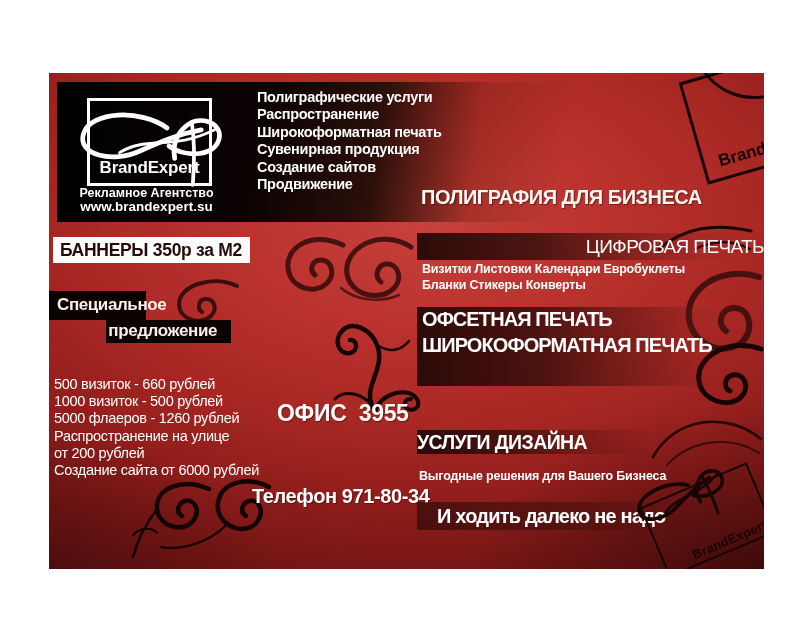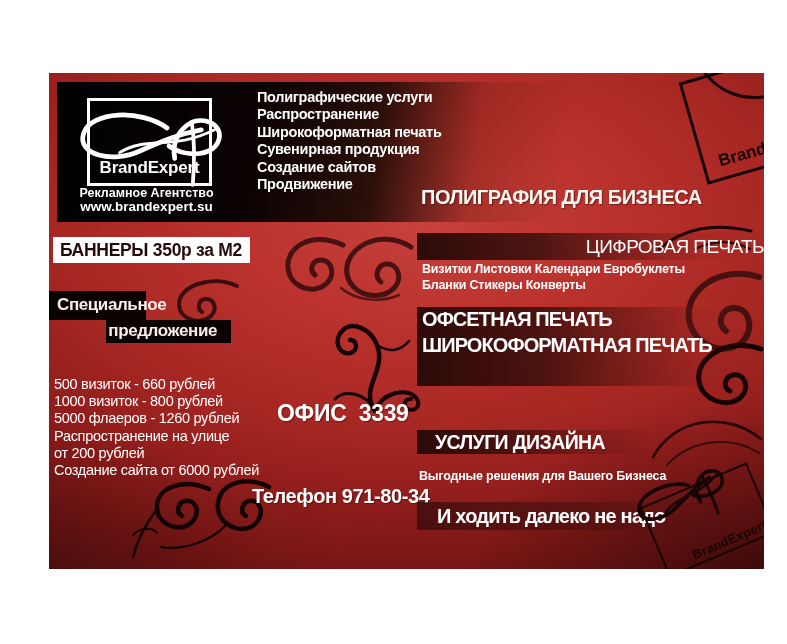--- a/index.html
+++ b/index.html
@@ -45,21 +45,21 @@
 
   
   .band{background:linear-gradient(to right,rgba(36,8,6,.95) 0%,rgba(48,12,9,.80) 35%,rgba(72,16,12,.45) 62%,rgba(120,30,20,.12) 82%,rgba(120,30,20,0) 96%);}
   .band-digital{left:368px;top:160px;width:347px;height:27px;}
   .band-digital span{display:block;padding-left:15px;line-height:27px;font-size:19px;font-weight:normal;color:#ffffff;letter-spacing:-0.6px;text-align:right;}
   .digital-sub{left:373px;font-size:12.5px;font-weight:bold;color:#ffffff;letter-spacing:-0.2px;text-align:center;}
   .band-offset{left:368px;top:234px;width:347px;height:79px;padding-top:0;}
   .band-offset div{padding-left:5px;line-height:25.6px;font-size:20px;font-weight:bold;color:#ffffff;letter-spacing:-0.9px;}
   .band-design{left:368px;top:357px;width:245px;height:24px;
     background:linear-gradient(to right,rgba(36,8,6,.95) 0%,rgba(48,12,9,.75) 40%,rgba(72,16,12,.35) 70%,rgba(120,30,20,0) 95%);}
-  .band-design span{display:block;padding-left:18px;line-height:24px;font-size:19.5px;font-weight:bold;color:#ffffff;letter-spacing:-0.6px;}
+  .band-design span{display:block;padding-left:0;line-height:24px;font-size:19.5px;font-weight:bold;color:#ffffff;letter-spacing:-0.6px;}
   .design-sub{left:370px;top:396px;font-size:12.5px;font-weight:bold;color:#ffffff;letter-spacing:-0.2px;}
   .band-tagline{left:368px;top:429px;width:300px;height:28px;
     background:linear-gradient(to right,rgba(30,7,6,.60) 0%,rgba(40,10,8,.40) 50%,rgba(70,16,12,.15) 80%,rgba(70,16,12,0) 100%);}
   .band-tagline span{display:block;padding-left:20px;line-height:28px;font-size:20px;font-weight:bold;color:#ffffff;letter-spacing:-0.8px;}
 
   
   .orn{overflow:visible;pointer-events:none;}
   .orn path{fill:none;stroke-linecap:round;}
 
   
@@ -139,28 +139,28 @@
       <span>БАННЕРЫ 350р за М2</span>
     </div>
     <div class="abs special1">
       <span>Специальное</span>
     </div>
     <div class="abs special2">
       <span>предложение</span>
     </div>
     <div class="abs prices">
       <div>500 визиток - 660 рублей</div>
-      <div>1000 визиток - 800 рублей</div>
+      <div>1000 визиток - 500 рублей</div>
       <div>5000 флаеров - 1260 рублей</div>
       <div>Распространение на улице</div>
       <div>от 200 рублей</div>
       <div>Создание сайта от 6000 рублей</div>
     </div>
 
-    <div class="abs office">ОФИС  3339</div>
+    <div class="abs office">ОФИС  3955</div>
     <div class="abs phone">Телефон 971-80-34</div>
 
     <div class="abs band band-digital">
       <span>ЦИФРОВАЯ ПЕЧАТЬ</span>
     </div>
     <div class="abs digital-sub" style="top:189px;">Визитки Листовки Календари Евробуклеты</div>
     <div class="abs digital-sub" style="top:205px;">Бланки Стикеры Конверты</div>
 
     <div class="abs band band-offset">
       <div>ОФСЕТНАЯ ПЕЧАТЬ</div>

